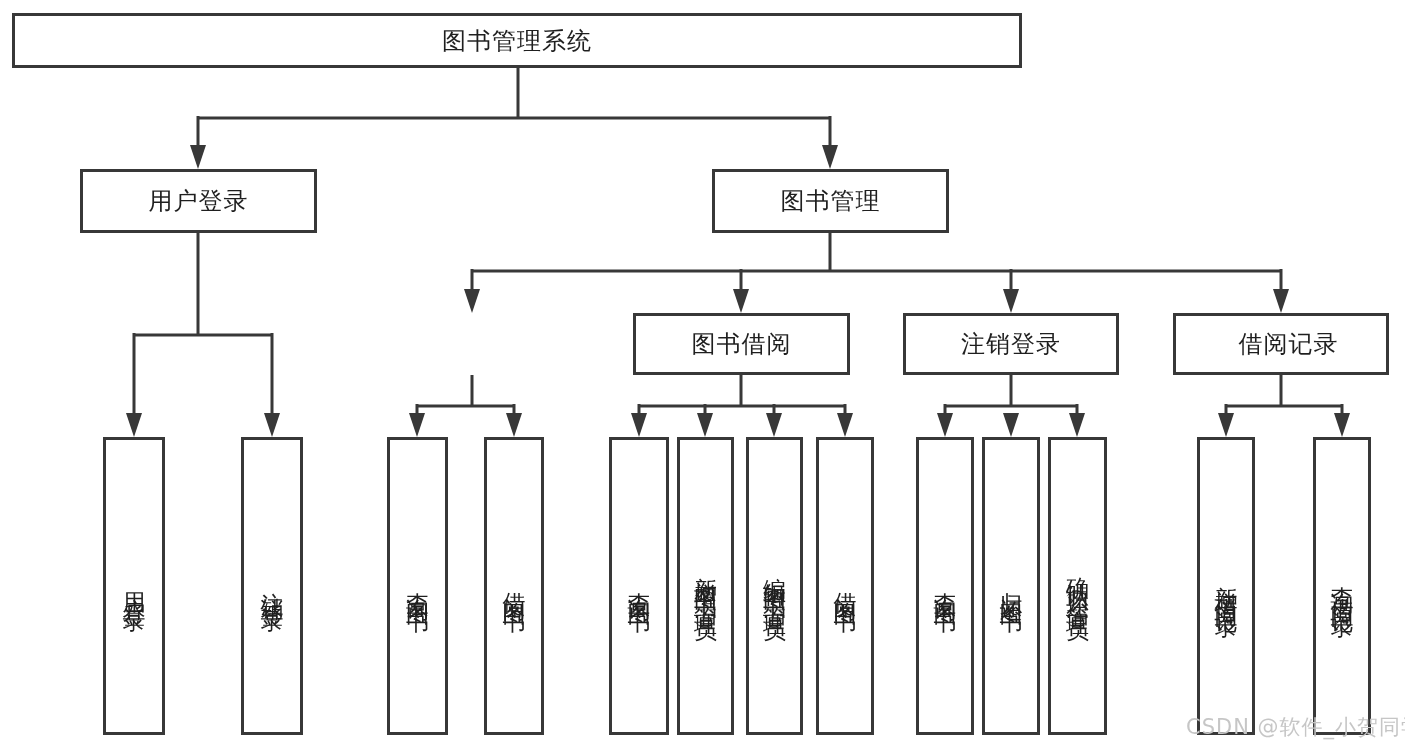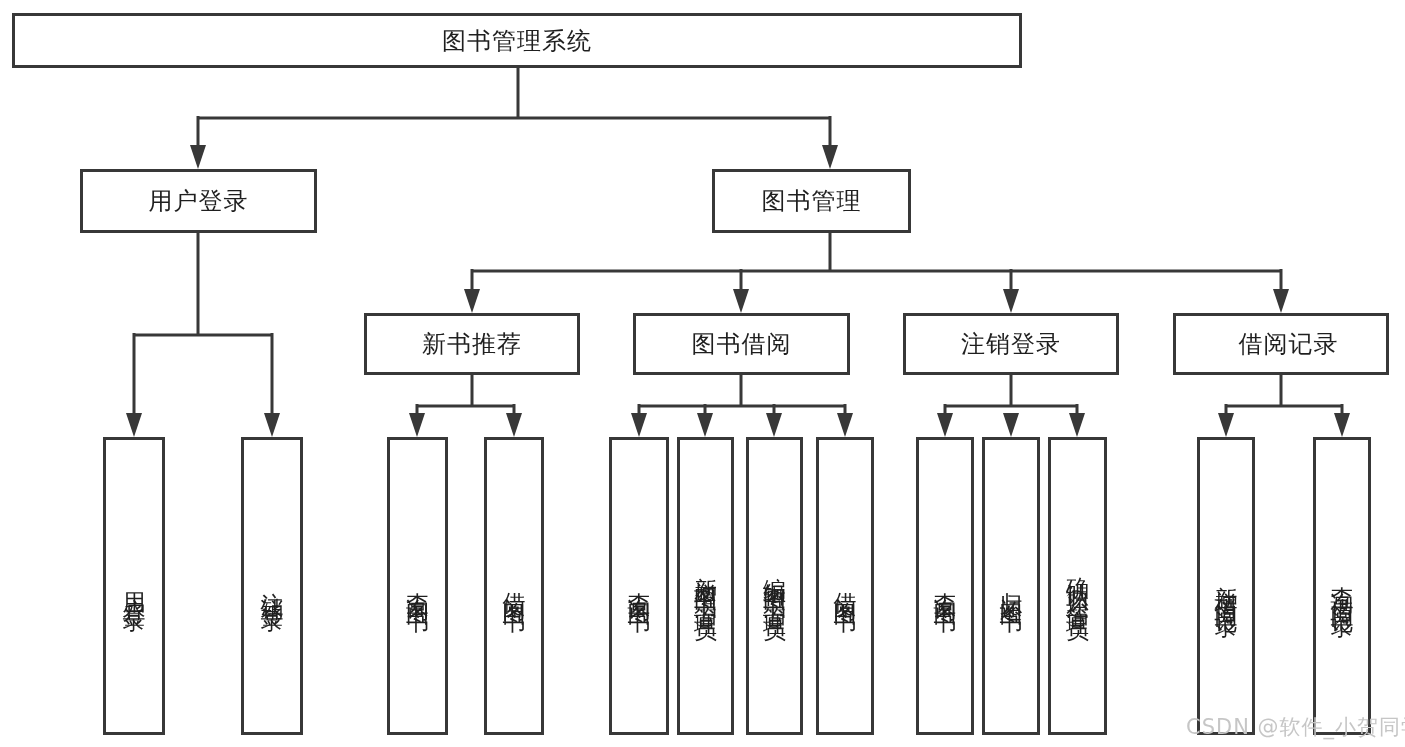--- a/index.html
+++ b/index.html
@@ -39,21 +39,21 @@
     writing-mode: vertical-rl;
     text-orientation: mixed;
     font-size: 23px;
     line-height: 1;
     letter-spacing: 6px;
     white-space: nowrap;
   }
   
   .root  { left: 12px;   top: 13px;  width: 1010px; height: 55px; }
   .l2a   { left: 80px;   top: 169px; width: 237px;  height: 64px; }
-  .l2b   { left: 712px;  top: 169px; width: 199px;  height: 64px; }
+  .l2b   { left: 712px;  top: 169px; width: 237px;  height: 64px; }
   .l3a   { left: 364px;  top: 313px; width: 216px;  height: 62px; }
   .l3b   { left: 633px;  top: 313px; width: 217px;  height: 62px; }
   .l3c   { left: 903px;  top: 313px; width: 216px;  height: 62px; }
   .l3d   { left: 1173px; top: 313px; width: 216px;  height: 62px; padding-left: 15px; }
   .leaf  { top: 437px; height: 298px; }
   .f01 { left: 103px;  width: 62px; }
   .f02 { left: 241px;  width: 62px; }
   .f03 { left: 387px;  width: 61px; }
   .f04 { left: 484px;  width: 60px; }
   .f05 { left: 609px;  width: 60px; }
@@ -108,21 +108,20 @@
              M1069,413 L1085,413 L1077,437 Z
              M1218,413 L1234,413 L1226,437 Z
              M1334,413 L1350,413 L1342,437 Z"></path>
   </svg>
 
   <div class="node h root">图书管理系统</div>
 
   <div class="node h l2a">用户登录</div>
   <div class="node h l2b">图书管理</div>
 
-  <div class="node h l3a">新书推荐</div>
   <div class="node h l3b">图书借阅</div>
   <div class="node h l3c">注销登录</div>
   <div class="node h l3d">借阅记录</div>
 
   <div class="node v leaf f01">
     <span>用户登录</span>
   </div>
   <div class="node v leaf f02">
     <span>注销登录</span>
   </div>

